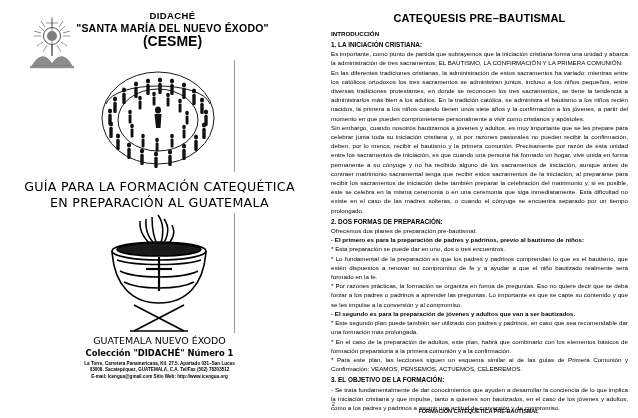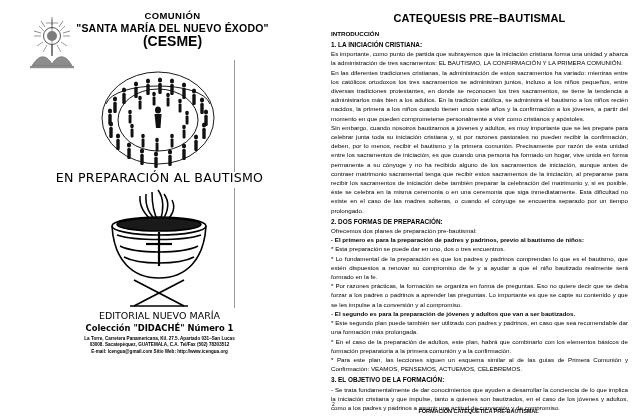--- a/index.html
+++ b/index.html
@@ -204,21 +204,21 @@
           </g>
           <circle cx="26" cy="22" r="8.5" fill="none" stroke="#555" stroke-width="1"></circle>
           <circle cx="26" cy="22" r="5" fill="#7d7d7d"></circle>
           <path d="M26 31 L26 42" stroke="#6b6b6b" stroke-width="1.6" fill="none"></path>
           <path d="M6 52 C13 40, 20 40, 26 50 C32 40, 40 40, 46 52 Z" fill="#8d8d8d" stroke="#6b6b6b" stroke-width="0.7"></path>
           <rect x="4" y="52" width="44" height="2.2" fill="#8d8d8d"></rect>
         </svg>
       </div>
 
       <div class="cover-titles">
-        <div class="org-line1">COMUNIÓN</div>
+        <div class="org-line1">DIDACHÉ</div>
         <div class="org-line2">"SANTA MARÍA DEL NUEVO ÉXODO"</div>
         <div class="org-line3">(CESME)</div>
       </div>
     </div>
 
     <div class="art-frame">
       <svg viewBox="0 0 150 112" width="150" height="112">
         <g stroke="#000" fill="none" stroke-width="0.9">
           <ellipse cx="74" cy="58" rx="56" ry="46"></ellipse>
           <ellipse cx="74" cy="60" rx="40" ry="31"></ellipse>
@@ -293,21 +293,22 @@
             <ellipse cx="46" cy="52" rx="1.8" ry="2.2"></ellipse>
               <rect x="44.6" y="54.5" width="2.9" height="9" rx="1.1"></rect>
           </g>
 
           <ellipse cx="74" cy="50" rx="3" ry="3.6"></ellipse>
           <path d="M70.5 54 L77.5 54 L76.5 68 L72 68 Z"></path>
         </g>
       </svg>
     </div>
 
-    <div class="cover-title" style="margin-top:-3px">EN PREPARACIÓN AL BAUTISMO</div>
+    <div class="cover-title">GUÍA PARA LA FORMACIÓN CATEQUÉTICA</div>
+    <div class="cover-title" style="margin-top:-3px">EN PREPARACIÓN AL GUATEMALA</div>
 
     <div class="art-frame2">
       <svg viewBox="0 0 150 120" width="150" height="120">
         <g stroke="#000" fill="none" stroke-width="1.5">
           <path d="M56 8 C55 20, 62 28, 70 34"></path>
           <path d="M62 6 C61 20, 66 26, 72 33"></path>
           <path d="M68 4 C68 16, 70 26, 74 33"></path>
           <path d="M80 6 C86 14, 84 24, 78 33"></path>
           <path d="M88 12 C92 20, 88 28, 81 34"></path>
           <path d="M74 2 C80 10, 80 22, 76 33"></path>
@@ -325,21 +326,21 @@
           <path d="M62 56 L88 56"></path>
         </g>
         <g stroke="#000" fill="none" stroke-width="1.7">
           <path d="M50 92 L100 118"></path>
           <path d="M100 92 L50 118"></path>
           <path d="M46 118 L104 118"></path>
         </g>
       </svg>
     </div>
 
-    <div class="editorial">EDITORIAL NUEVO MARÍA</div>
+    <div class="editorial">GUATEMALA NUEVO ÉXODO</div>
     <div class="coleccion">Colección "DIDACHÉ" Número 1</div>
     <div class="addr">
       <div>La Torre, Carretera Panamericana, Kil. 27.5. Apartado 031–San Lucas</div>
       <div>03008. Sacatepéquez, GUATEMALA, C.A. Tel/Fax (502) 78303512</div>
       <div>E-mail: lcengua@gmail.com   Sitio Web: http://www.icengua.org</div>
     </div>
   </div>
 
   <div class="page page-right">
 

